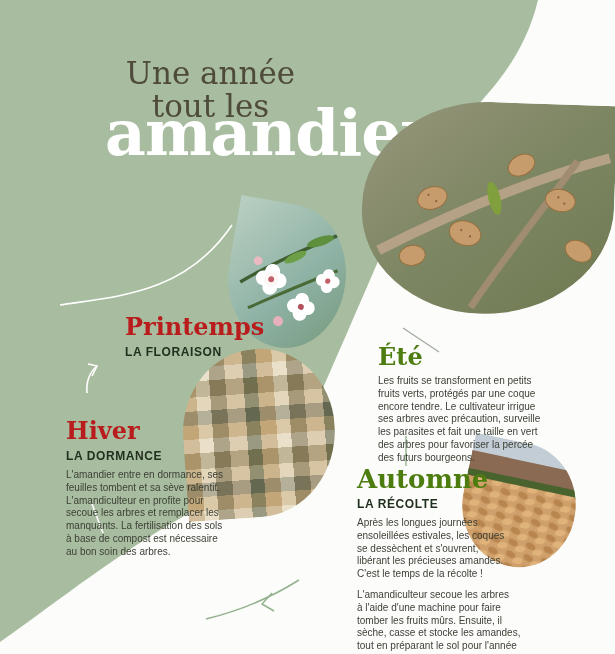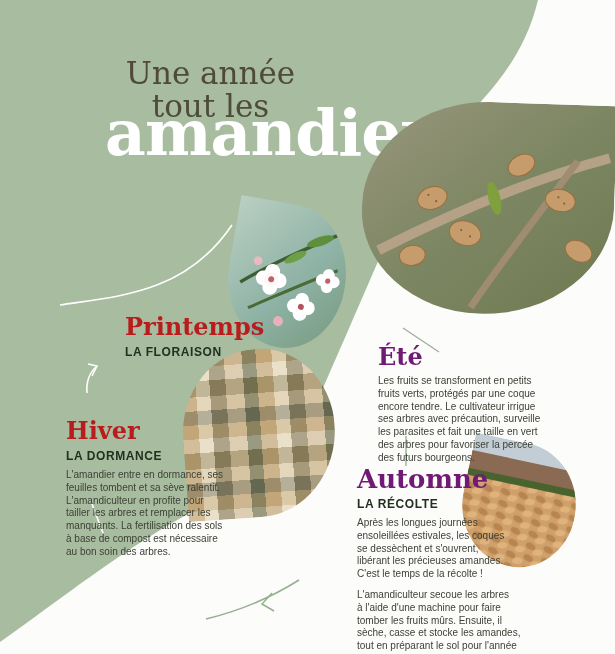--- a/index.html
+++ b/index.html
@@ -12,21 +12,21 @@
      font-family:"DejaVu Serif","Liberation Serif",serif;
      font-size:31px;line-height:33px;color:#4f4b3a;letter-spacing:0;}
   .title-big{left:86px;top:100px;width:400px;text-align:center;
      font-family:"DejaVu Serif","Liberation Serif",serif;font-weight:bold;
      font-size:63px;line-height:66px;color:#ffffff;letter-spacing:-1px;}
   
   .section{width:190px;}
   .season{font-family:"DejaVu Serif","Liberation Serif",serif;font-weight:bold;
           font-size:24px;line-height:26px;margin:0 0 5px 0;}
   .season.dark{color:#b91c1c;}
-  .season.pale{color:#701a75;}
+  .season.pale{color:#4d7c0f;}
   .label{font-size:12px;font-weight:bold;letter-spacing:.6px;color:#22301f;margin:0 0 6px 0;}
   .body{font-size:10px;line-height:12.8px;color:#3c4036;white-space:pre-line;margin:0;}
   .body + .body{margin-top:8px;}
   #sec-printemps{left:125px;top:314px;}
   #sec-hiver{left:66px;top:418px;}
   #sec-ete{left:378px;top:344px;}
   #sec-automne{left:357px;top:466px;}
   #sec-automne .season{font-size:26px;}
   
   .leaf{overflow:hidden;}
@@ -196,19 +196,19 @@
 tout en préparant le sol pour l'année
 suivante.</p>
   </div>
 
   <div class="abs section" id="sec-hiver">
     <h2 class="season dark">Hiver</h2>
     <div class="label">LA DORMANCE</div>
     <p class="body">L'amandier entre en dormance, ses
 feuilles tombent et sa sève ralentit.
 L'amandiculteur en profite pour
-tailler les arbres et remplacer les
+secoue les arbres et remplacer les
 manquants. La fertilisation des sols
 à base de compost est nécessaire
 au bon soin des arbres.</p>
   </div>
 
 </div>
 
 </body></html>

